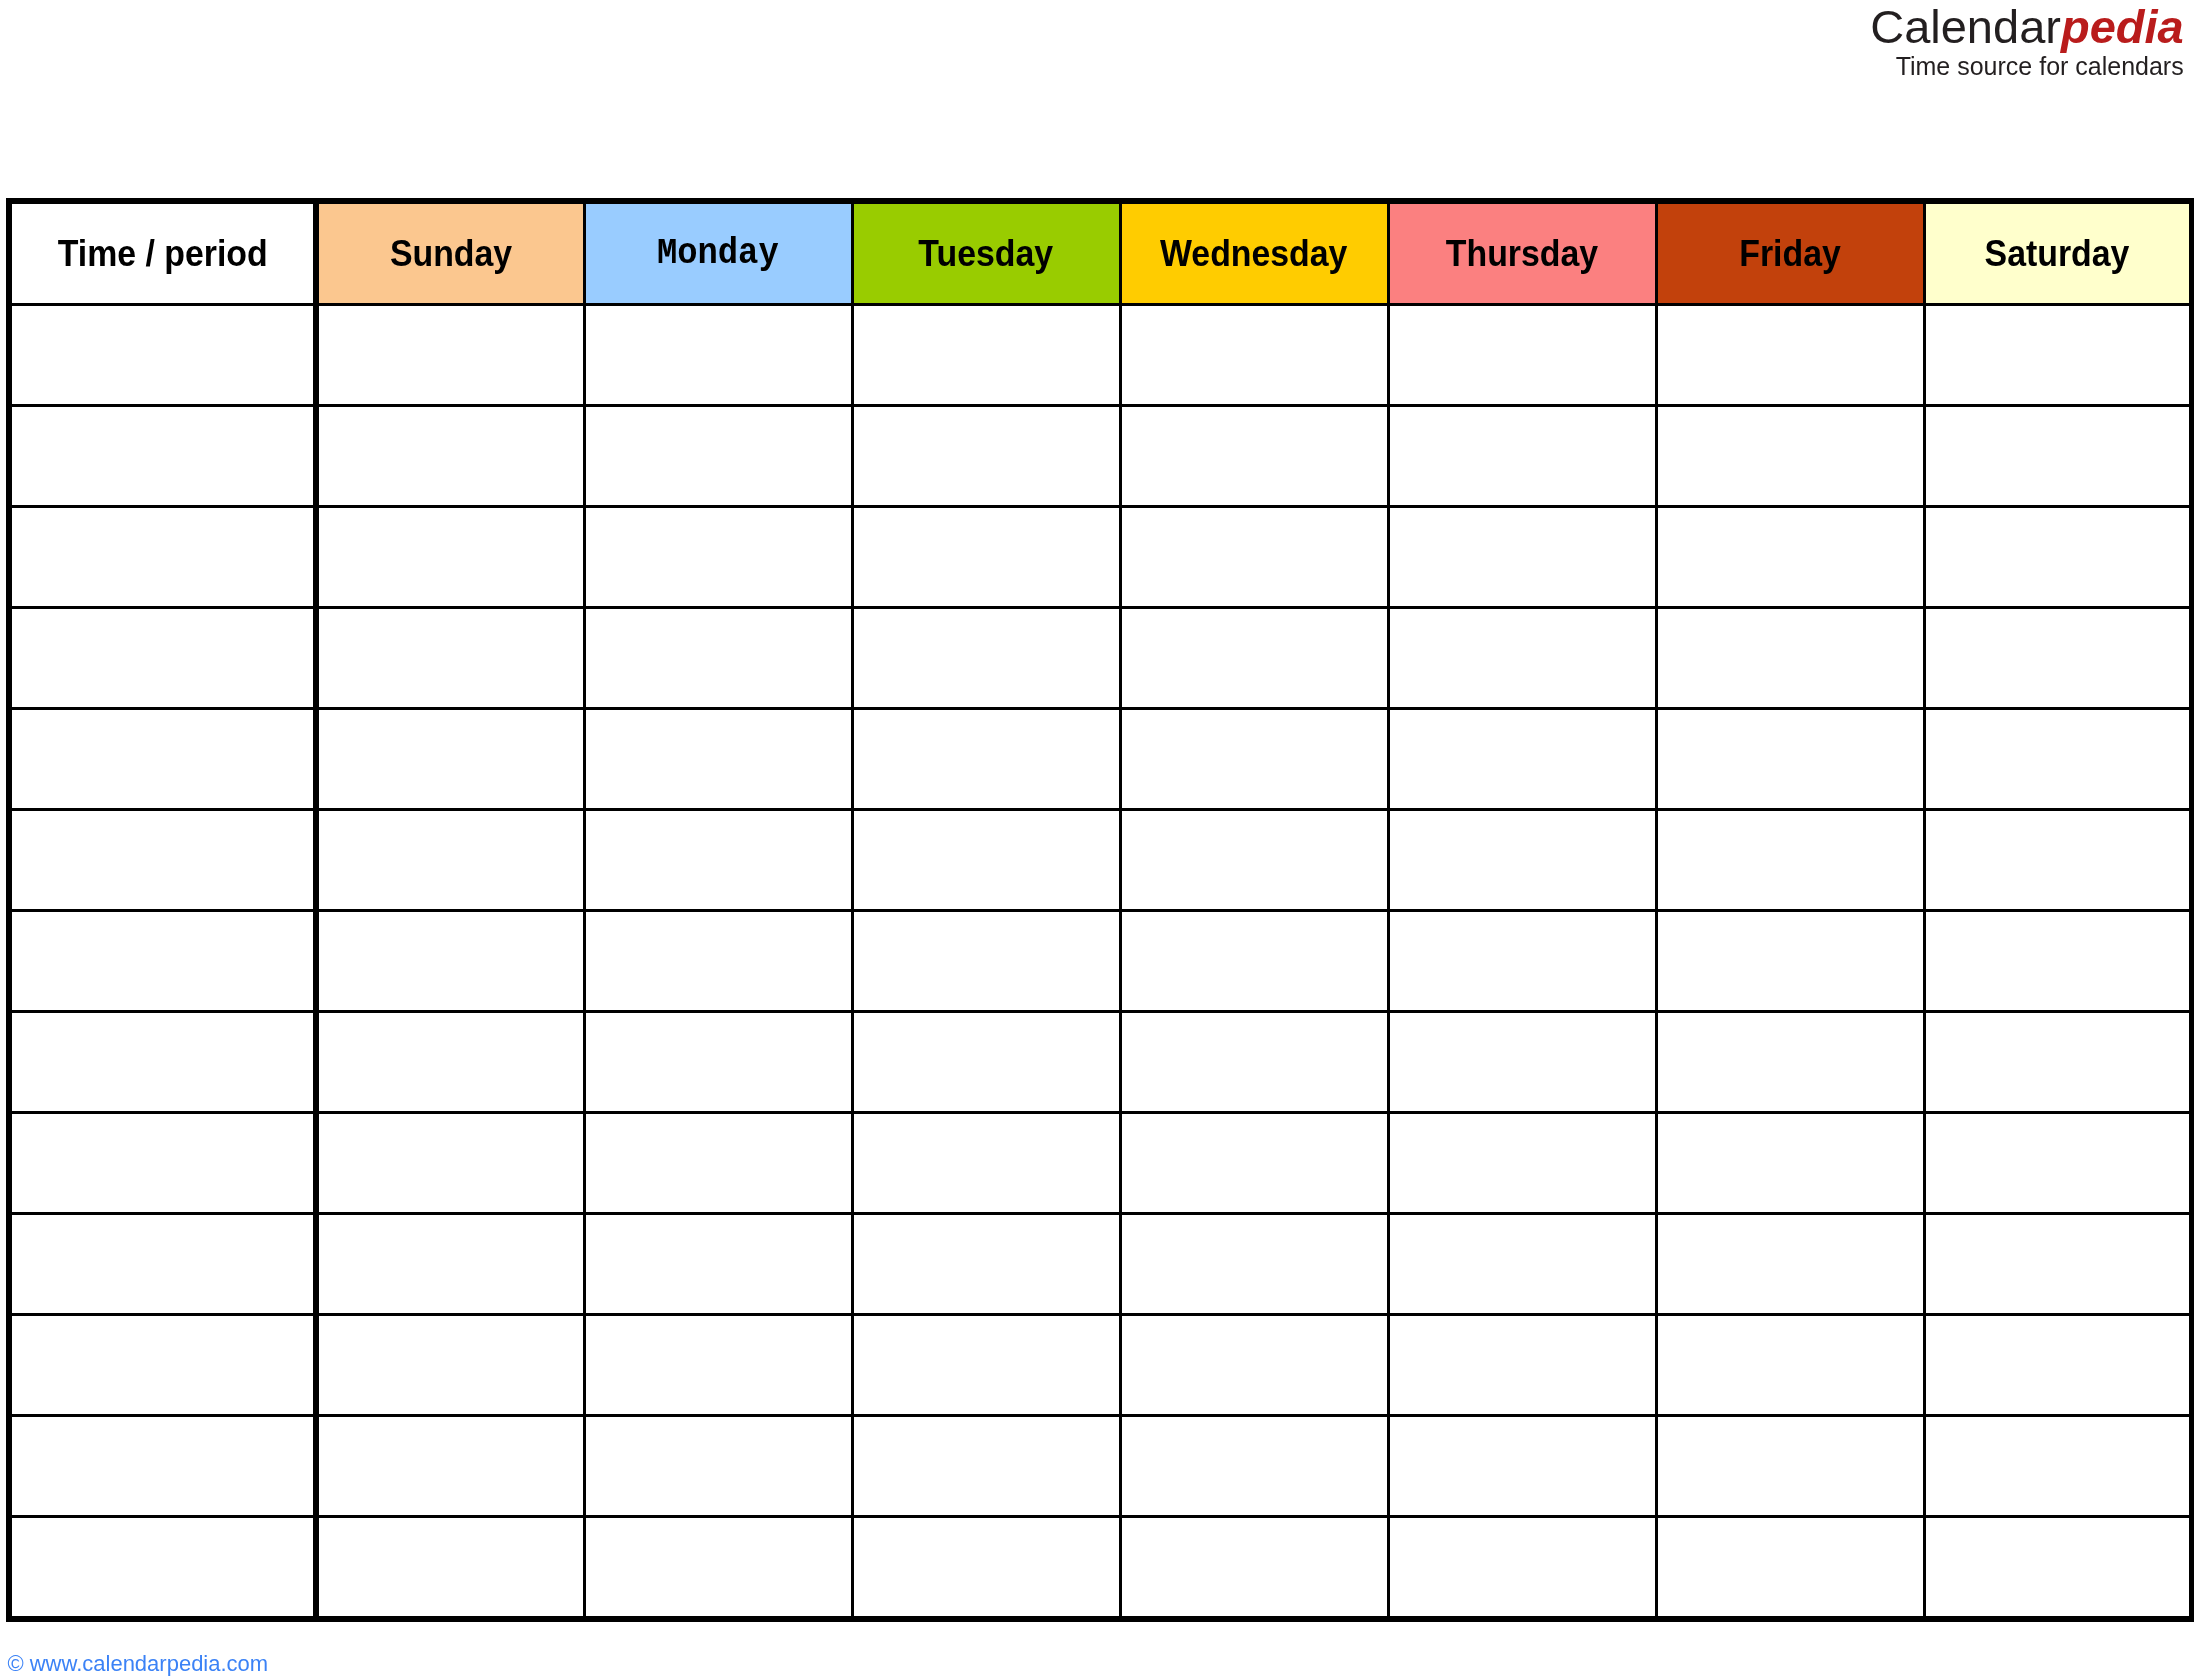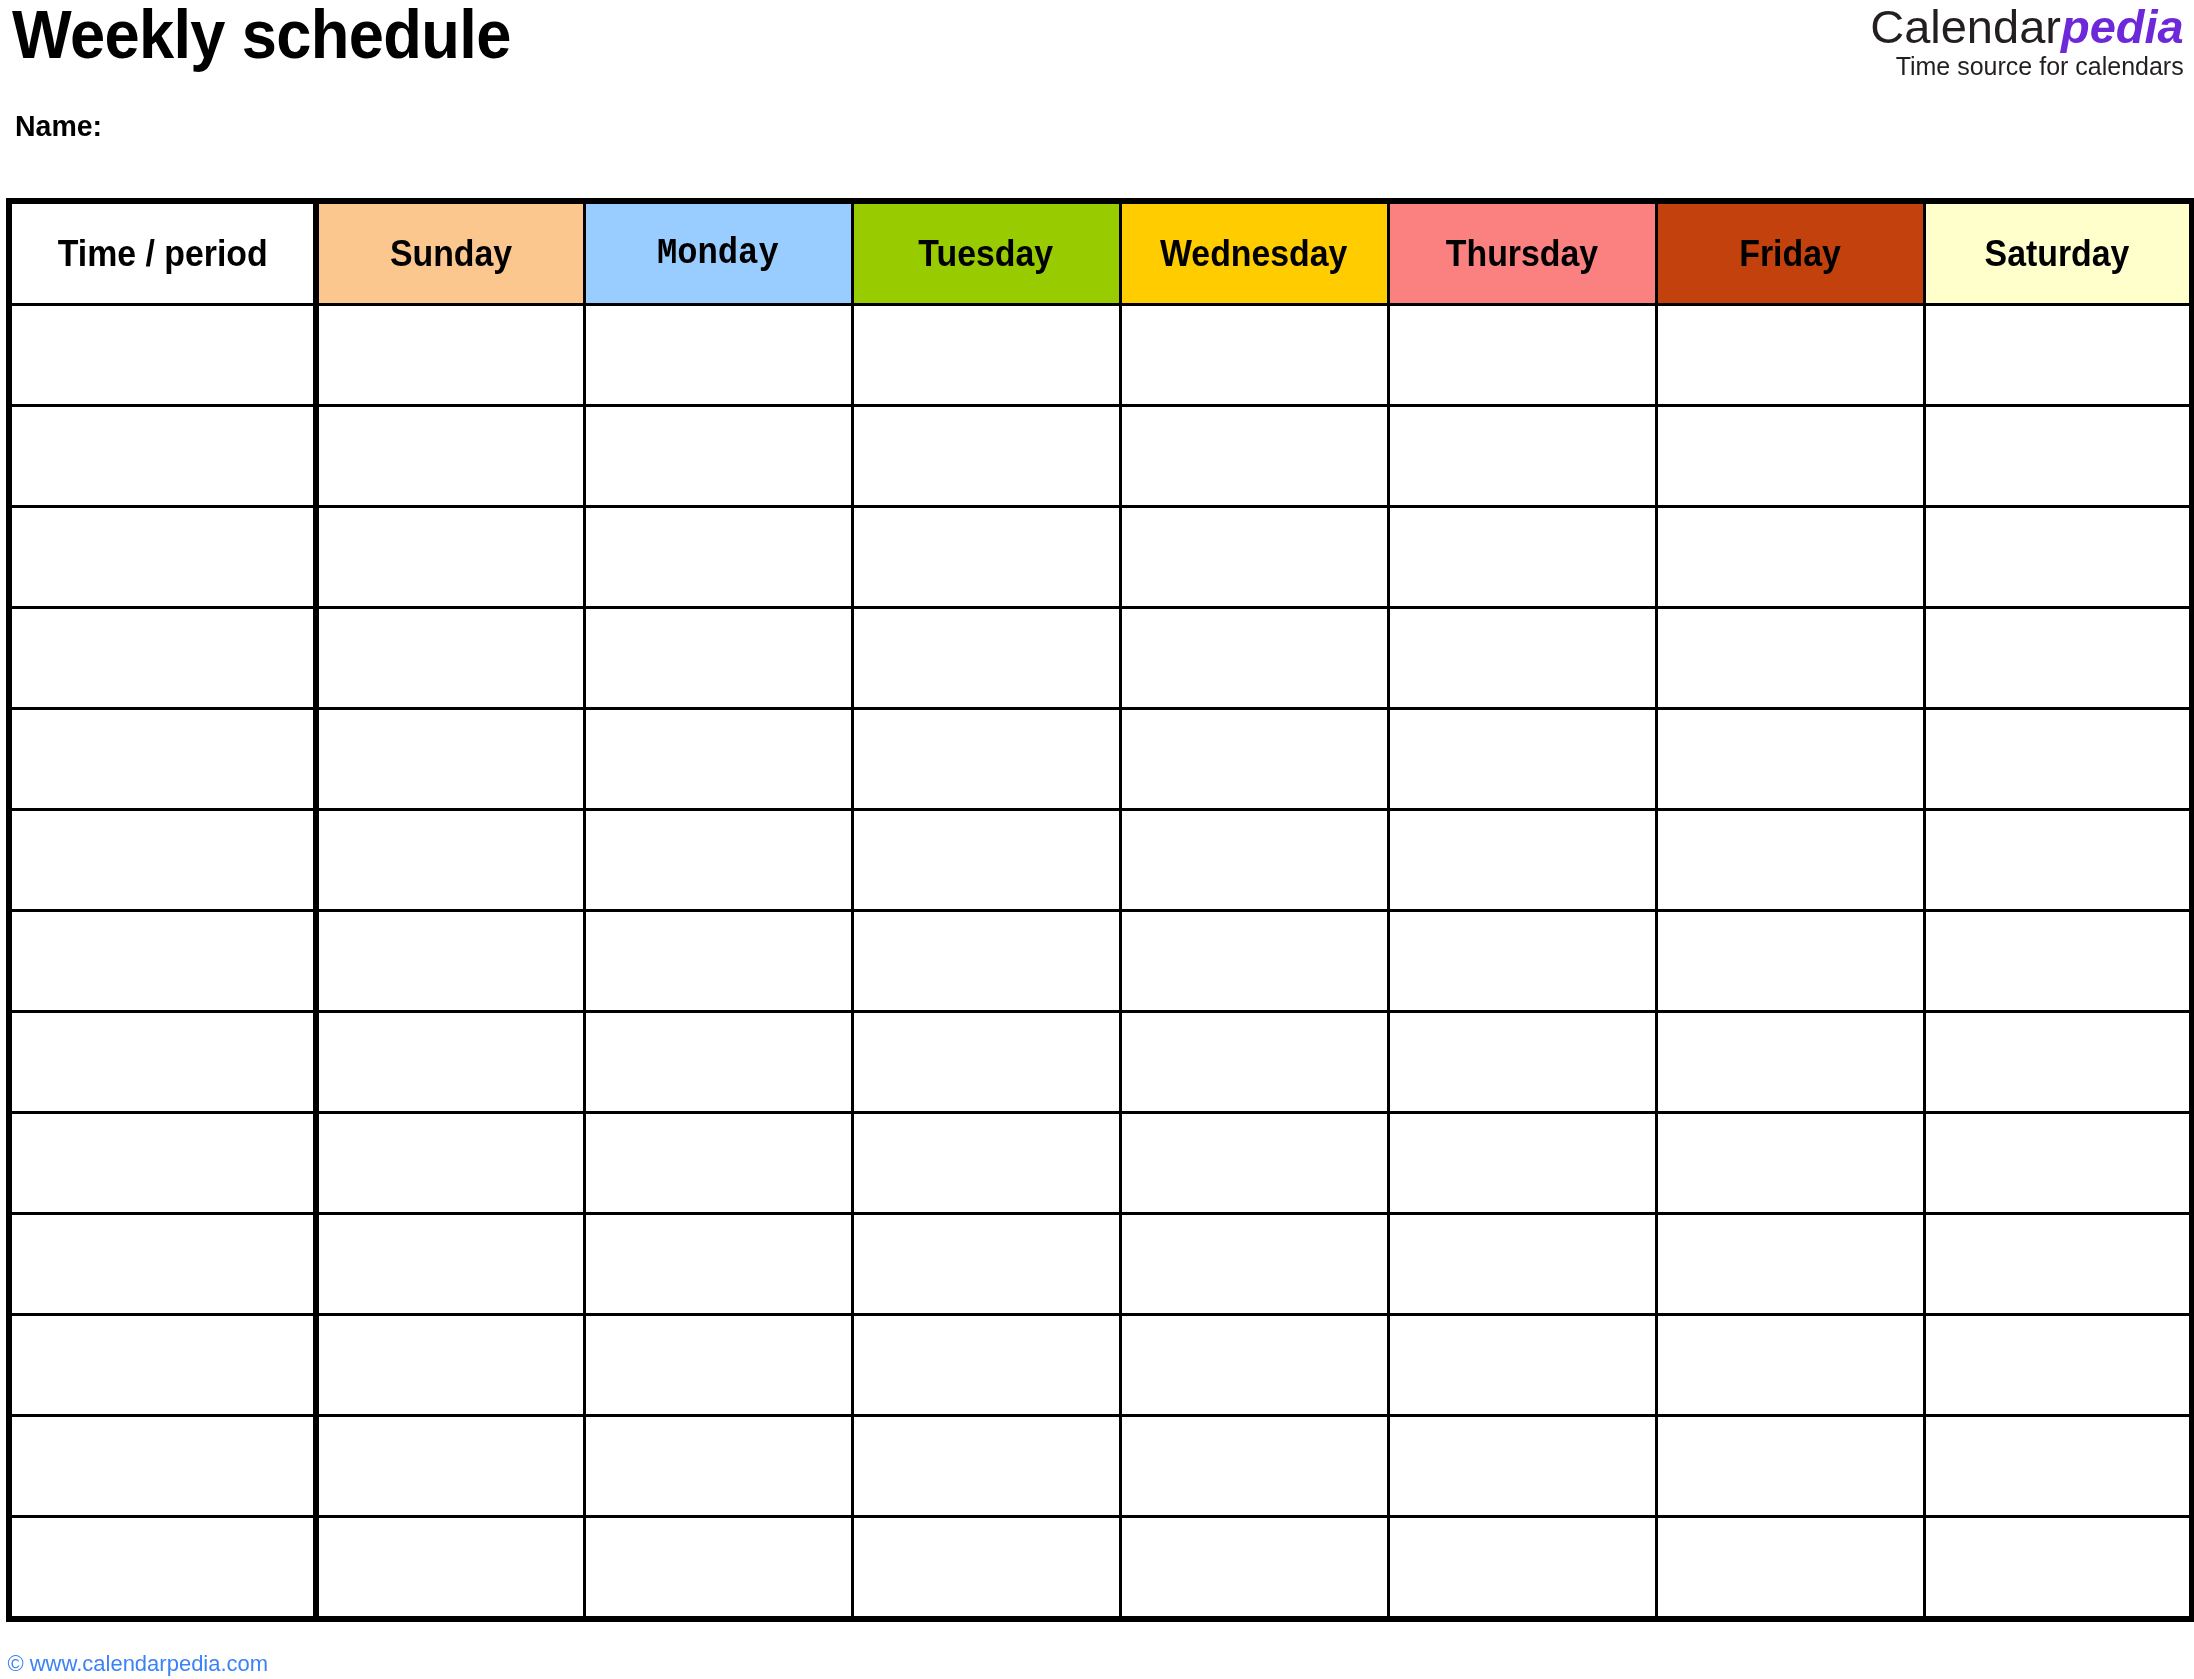--- a/index.html
+++ b/index.html
@@ -70,21 +70,21 @@
     white-space: nowrap;
     font-weight: normal;
   }
 
   .logo-calendar {
     color: #231f20;
     margin-top: 30px;
   }
 
   .logo-pedia {
-    color: #6d28d9;
+    color: #b91c1c;
     font-weight: bold;
     font-style: italic;
   }
 
   .logo-tagline {
     font-size: 25px;
     line-height: 1.1;
     color: #231f20;
     margin-top: 3px;
     white-space: nowrap;
@@ -170,24 +170,20 @@
     line-height: 1.2;
     color: #3b82f6;
     white-space: nowrap;
   }
 </style>
 </head>
 <body>
 
 <div class="page-header">
 
-  <div class="title-block">
-    <div class="page-title">Weekly schedule</div>
-    <div class="name-label">Name:</div>
-  </div>
 
   <div class="logo-block">
     <div class="logo-wordmark"><span class="logo-calendar">Calendar</span><span class="logo-pedia">pedia</span></div>
     <div class="logo-tagline">Time source for calendars</div>
   </div>
 
 </div>
 
 <div class="schedule-wrap">
   <table class="schedule">

